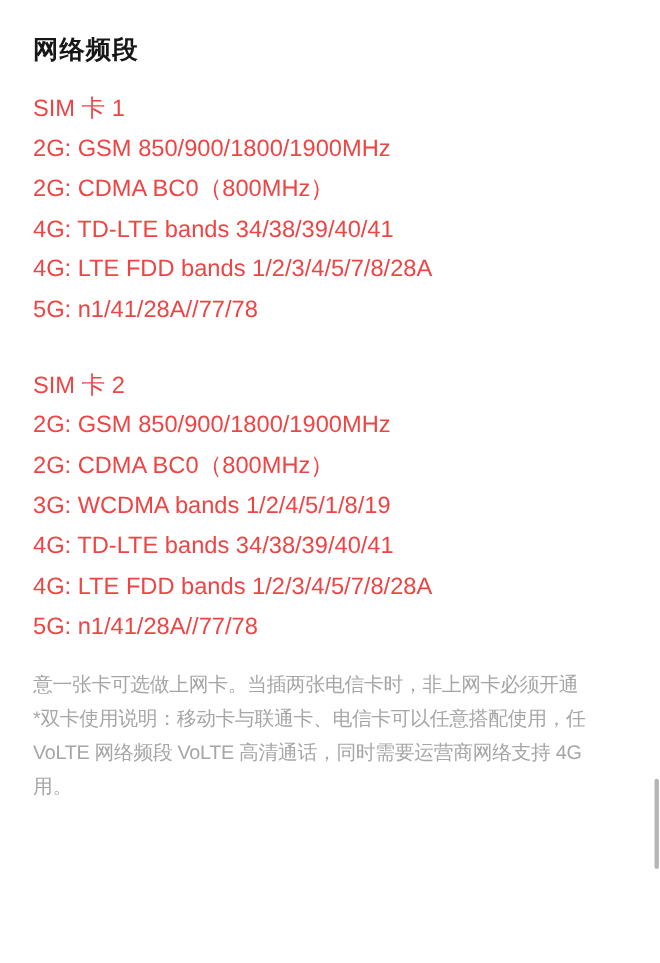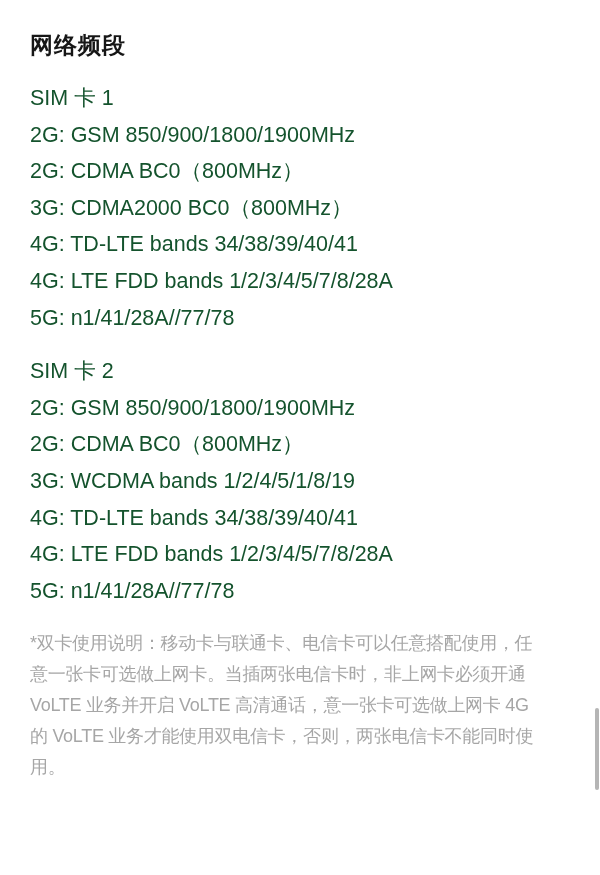--- a/index.html
+++ b/index.html
@@ -26,25 +26,25 @@
     font-size: 23px;
     line-height: 28px;
     font-weight: 700;
     color: #161616;
     letter-spacing: 1px;
   }
   .sim-section {
     margin: 0 30px;
     font-size: 21.5px;
     line-height: 36.6px;
-    color: #14532d;
+    color: #ef4444;
     font-weight: 400;
   }
   .sim-section.first { margin-top: 21px; }
-  .sim-section.second { margin-top: 17px; }
+  .sim-section.second { margin-top: 32px; }
   .band-line, .sim-title {
     white-space: nowrap;
     letter-spacing: 0;
   }
   .footnote {
     margin: 19px 30px 0 30px;
     font-size: 18px;
     line-height: 31px;
     color: #a6a6a6;
     font-weight: 400;
@@ -67,39 +67,37 @@
 <body>
 
 <div class="page">
 
   <h1 class="page-title">网络频段</h1>
 
   <section class="sim-section first">
     <div class="sim-title">SIM 卡 1</div>
     <div class="band-line">2G: GSM 850/900/1800/1900MHz</div>
     <div class="band-line">2G: CDMA BC0（800MHz）</div>
-    <div class="band-line">3G: CDMA2000 BC0（800MHz）</div>
     <div class="band-line">4G: TD-LTE bands 34/38/39/40/41</div>
     <div class="band-line">4G: LTE FDD bands 1/2/3/4/5/7/8/28A</div>
     <div class="band-line">5G: n1/41/28A//77/78</div>
   </section>
 
   <section class="sim-section second">
     <div class="sim-title">SIM 卡 2</div>
     <div class="band-line">2G: GSM 850/900/1800/1900MHz</div>
     <div class="band-line">2G: CDMA BC0（800MHz）</div>
     <div class="band-line">3G: WCDMA bands 1/2/4/5/1/8/19</div>
     <div class="band-line">4G: TD-LTE bands 34/38/39/40/41</div>
     <div class="band-line">4G: LTE FDD bands 1/2/3/4/5/7/8/28A</div>
     <div class="band-line">5G: n1/41/28A//77/78</div>
   </section>
 
   <div class="footnote">
+    <div class="footnote-line">意一张卡可选做上网卡。当插两张电信卡时，非上网卡必须开通</div>
     <div class="footnote-line">*双卡使用说明：移动卡与联通卡、电信卡可以任意搭配使用，任</div>
-    <div class="footnote-line">意一张卡可选做上网卡。当插两张电信卡时，非上网卡必须开通</div>
-    <div class="footnote-line">VoLTE 业务并开启 VoLTE 高清通话，意一张卡可选做上网卡 4G</div>
-    <div class="footnote-line">的 VoLTE 业务才能使用双电信卡，否则，两张电信卡不能同时使</div>
+    <div class="footnote-line">VoLTE 网络频段 VoLTE 高清通话，同时需要运营商网络支持 4G</div>
     <div class="footnote-line">用。</div>
   </div>
 
   <div class="scrollbar-thumb"></div>
 
 </div>
 
 </body></html>

